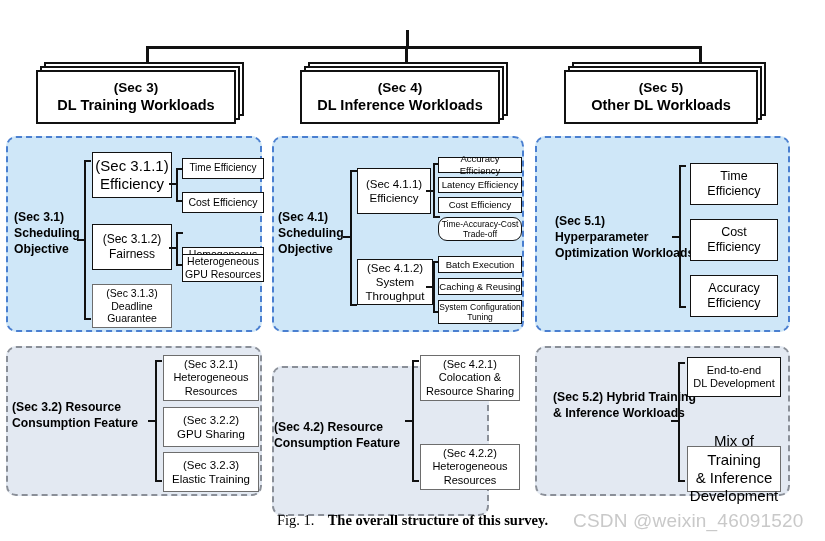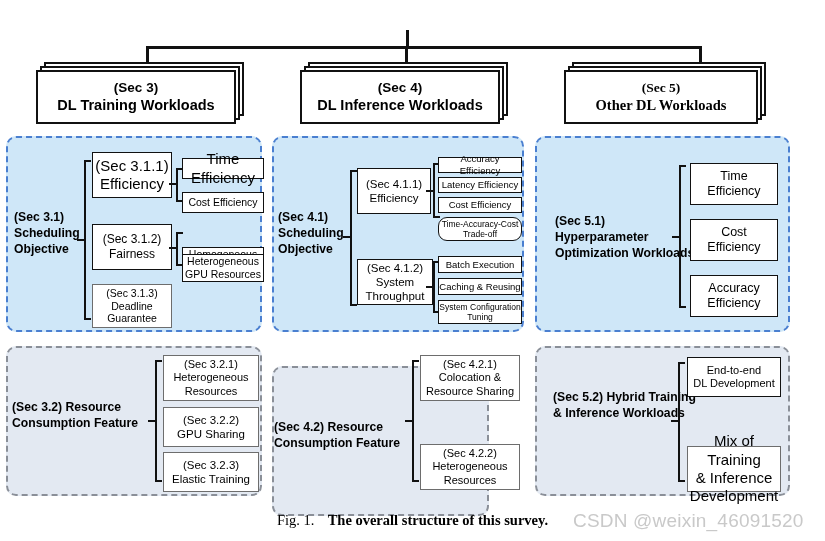--- a/index.html
+++ b/index.html
@@ -83,21 +83,21 @@
     <div class="hdr-shadow" style="left:304px;top:66px;width:196px;height:50px;"></div>
     <div class="hdr" style="left:300px;top:70px;width:196px;height:50px;">
       <span class="l1">(Sec 4)</span>
       <span class="l2">DL Inference Workloads</span>
     </div>
   </div>
 
   <div class="hdr-wrap">
     <div class="hdr-shadow" style="left:572px;top:62px;width:190px;height:50px;"></div>
     <div class="hdr-shadow" style="left:568px;top:66px;width:190px;height:50px;"></div>
-    <div class="hdr" style="left:564px;top:70px;width:190px;height:50px;font-family:Liberation Serif, serif;">
+    <div class="hdr" style="left:564px;top:70px;width:190px;height:50px;">
       <span class="l1">(Sec 5)</span>
       <span class="l2">Other DL Workloads</span>
     </div>
   </div>
 
   <div class="panel blue" style="left:6px;top:136px;width:256px;height:196px;">
     <div class="panel-title" style="left:6px;top:72px;width:78px;">
       <span class="ln">(Sec 3.1)</span>
       <span class="ln">Scheduling</span>
       <span class="ln">Objective</span>
@@ -113,21 +113,21 @@
   <div class="bx dark" style="left:92px;top:152px;width:80px;height:46px;font-size:15px;">
     <span class="ln">(Sec 3.1.1)</span>
     <span class="ln">Efficiency</span>
   </div>
   <div class="brk">
     <i class="spine" style="left:176px;top:168px;height:34px;"></i>
     <i class="arm" style="left:176px;top:168px;"></i>
     <i class="arm" style="left:176px;top:200px;"></i>
     <i class="stub" style="left:169px;top:183px;"></i>
   </div>
-  <div class="bx dark" style="left:182px;top:158px;width:82px;height:21px;font-size:15px;">
+  <div class="bx dark" style="left:182px;top:158px;width:82px;height:21px;font-size:10px;">
     <span class="ln">Time Efficiency</span>
   </div>
   <div class="bx dark" style="left:182px;top:192px;width:82px;height:21px;font-size:10.5px;">
     <span class="ln">Cost Efficiency</span>
   </div>
 
   <div class="bx dark" style="left:92px;top:224px;width:80px;height:46px;font-size:12px;">
     <span class="ln">(Sec 3.1.2)</span>
     <span class="ln">Fairness</span>
   </div>

